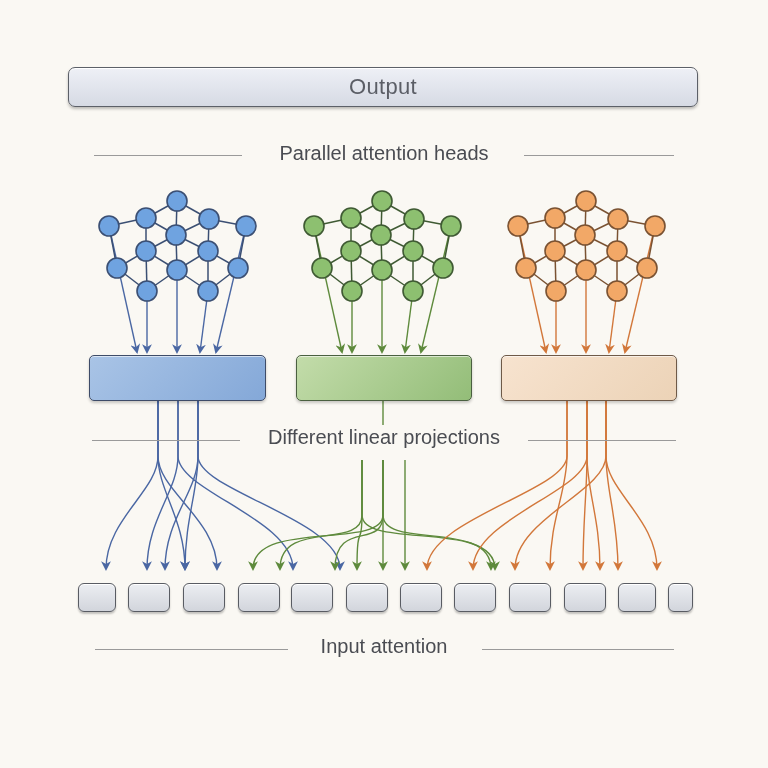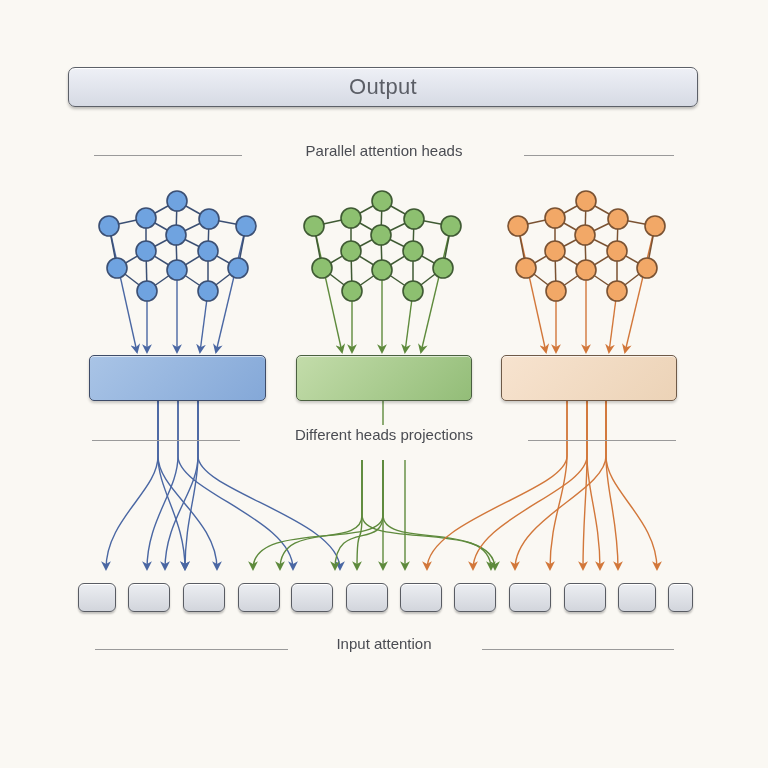--- a/index.html
+++ b/index.html
@@ -14,21 +14,21 @@
     position: absolute; left: 68px; top: 67px; width: 630px; height: 40px;
     box-sizing: border-box;
     border: 1.5px solid #5c6068; border-radius: 7px;
     background: linear-gradient(#eef0f6, #d6dae4);
     box-shadow: 0 2px 3px rgba(0,0,0,0.25), inset 0 1px 0 #ffffff;
     display: flex; align-items: center; justify-content: center;
     color: #5b5e66; font-size: 22px; letter-spacing: 0.3px;
   }
   .section-label {
     position: absolute; left: 0; width: 768px; text-align: center;
-    color: #4a4c52; font-size: 15px;
+    color: #4a4c52; font-size: 20px;
   }
   .section-label span { background: #faf8f3; padding: 0 10px; }
   .rule { position: absolute; height: 1px; background: #9a9a9a; }
   .proj-box {
     position: absolute; top: 355px; height: 46px; box-sizing: border-box;
     border-radius: 5px; border: 1.5px solid;
     box-shadow: 0 2px 3px rgba(0,0,0,0.2), inset 0 1px 0 rgba(255,255,255,0.6);
   }
   .proj-blue { left: 89px; width: 177px; border-color:#3e4c68; background: linear-gradient(135deg,#a9c4e6,#84a8d8); }
   .proj-green { left: 296px; width: 176px; border-color:#4a6040; background: linear-gradient(135deg,#c3dcaa,#93bd78); }
@@ -225,21 +225,21 @@
     <span>Parallel attention heads</span>
   </div>
 
   <div class="proj-box proj-blue"></div>
   <div class="proj-box proj-green"></div>
   <div class="proj-box proj-orange"></div>
 
   <div class="rule" style="left:92px;top:440px;width:148px;"></div>
   <div class="rule" style="left:528px;top:440px;width:148px;"></div>
   <div class="section-label" style="top:426px;">
-    <span>Different heads projections</span>
+    <span>Different linear projections</span>
   </div>
 
   <div id="tokens">
       <div class="token" style="left: 78px; width: 38px;"></div>
       <div class="token" style="left: 128px; width: 42px;"></div>
       <div class="token" style="left: 183px; width: 42px;"></div>
       <div class="token" style="left: 238px; width: 42px;"></div>
       <div class="token" style="left: 291px; width: 42px;"></div>
       <div class="token" style="left: 346px; width: 42px;"></div>
       <div class="token" style="left: 400px; width: 42px;"></div>

